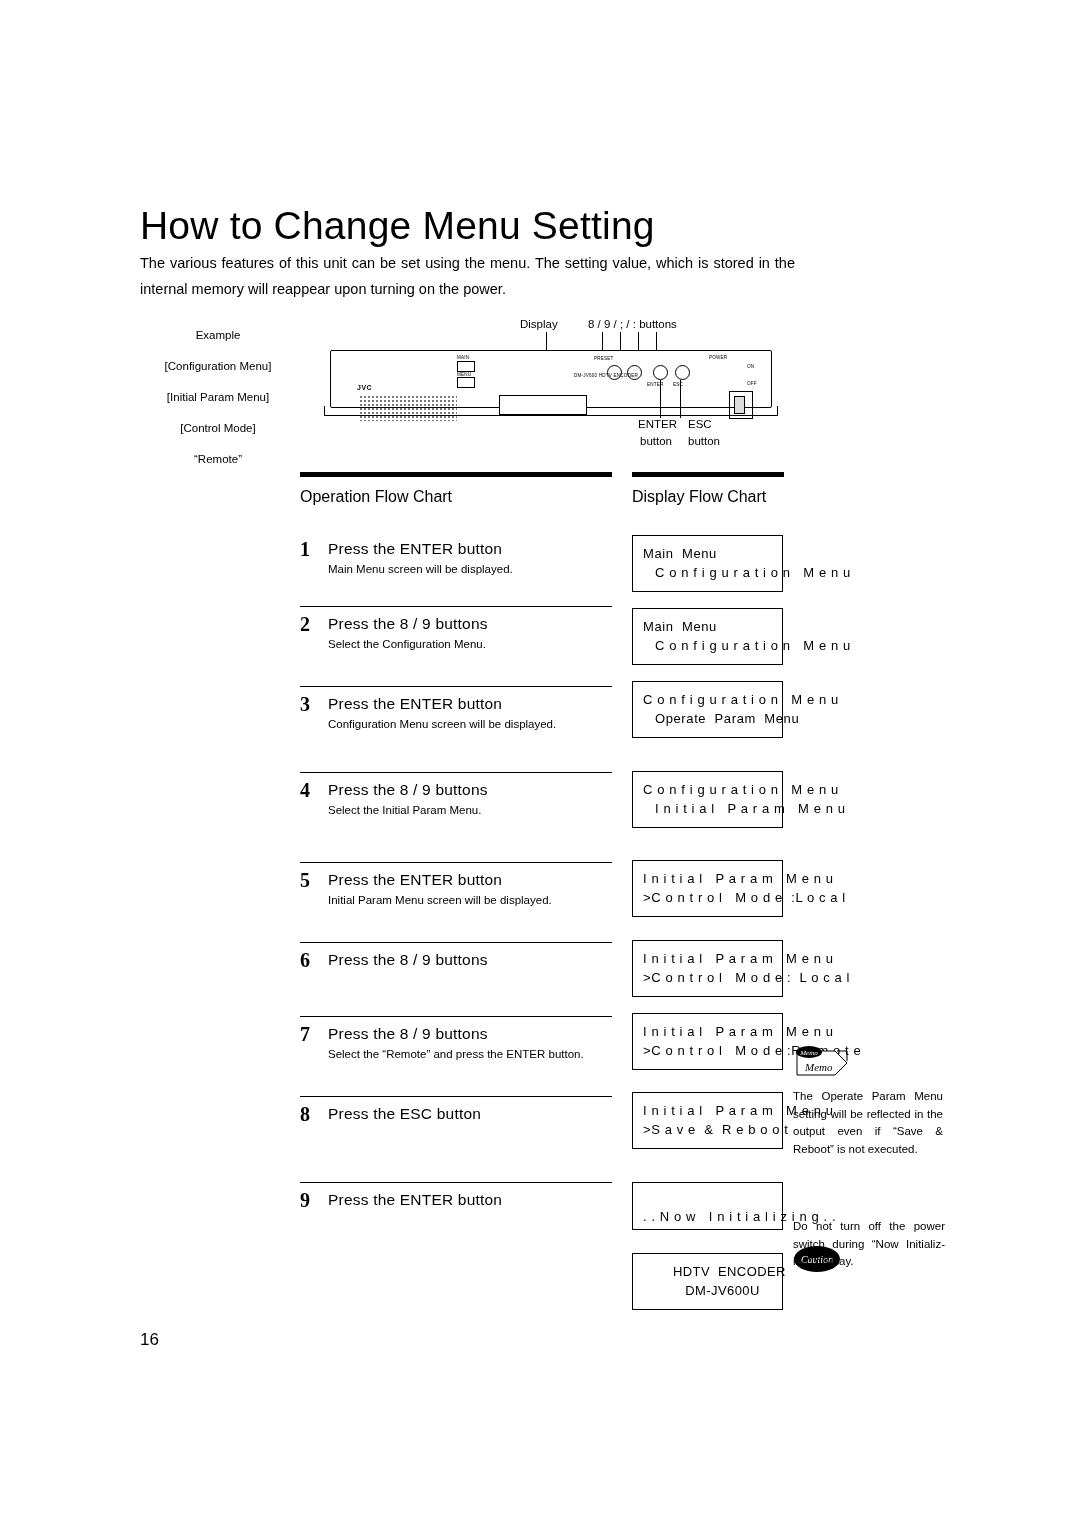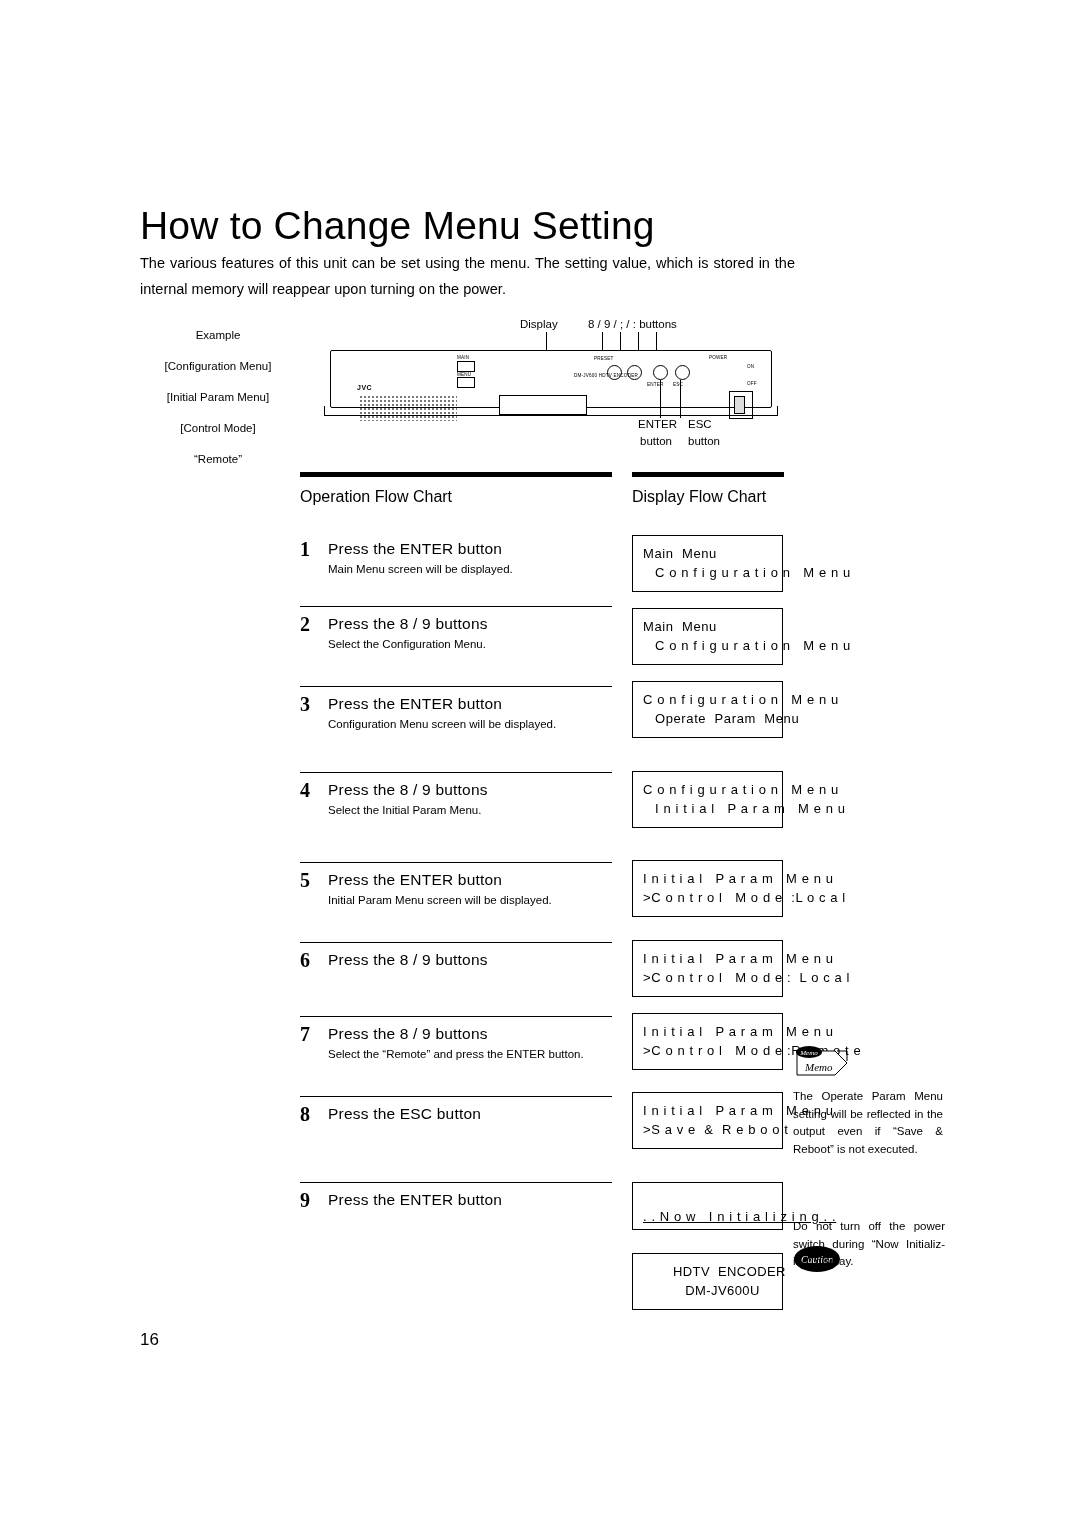--- a/index.html
+++ b/index.html
@@ -195,21 +195,21 @@
     <div class="dline">&gt;C o n t r o l   M o d e :  L o c a l</div>
   </div>
   <div class="dbox" style="top:1013px;">
     <div class="dline">I n i t i a l   P a r a m   M e n u</div>
     <div class="dline">&gt;C o n t r o l   M o d e :R e m o t e</div>
   </div>
   <div class="dbox" style="top:1092px;">
     <div class="dline">I n i t i a l   P a r a m   M e n u</div>
     <div class="dline">&gt;S a v e  &amp;  R e b o o t</div>
   </div>
-  <div class="dbox" style="top:1182px;height:48px;text-decoration:underline;">
+  <div class="dbox" style="top:1182px;height:48px;">
     <div class="dline" style="margin-top:16px;">. . N o w   I n i t i a l i z i n g . .</div>
   </div>
   <div class="dbox" style="top:1253px;padding-left:40px;">
     <div class="dline ctr">HDTV  ENCODER</div>
     <div class="dline ctr">DM-JV600U</div>
   </div>
 
   <div class="memoicon">
     <svg width="56" height="36" viewBox="0 0 56 36">
       <path d="M2 6 L40 6 L52 18 L40 30 L2 30 Z" fill="#fff" stroke="#000" stroke-width="1"></path>

